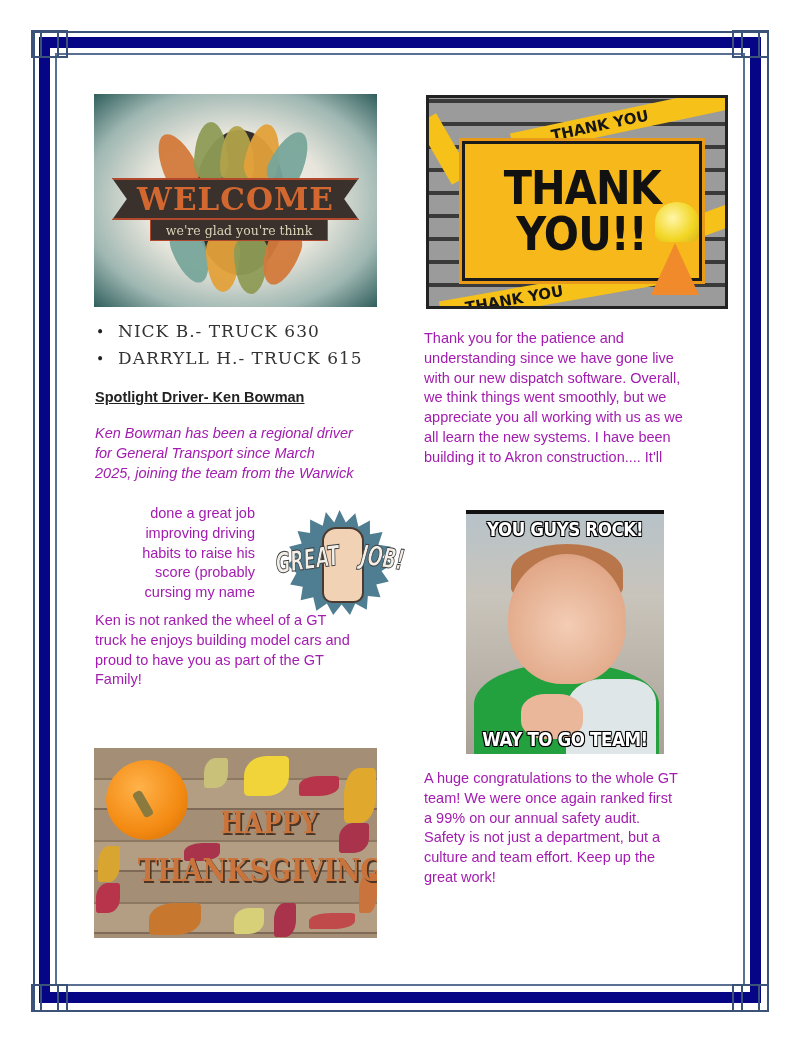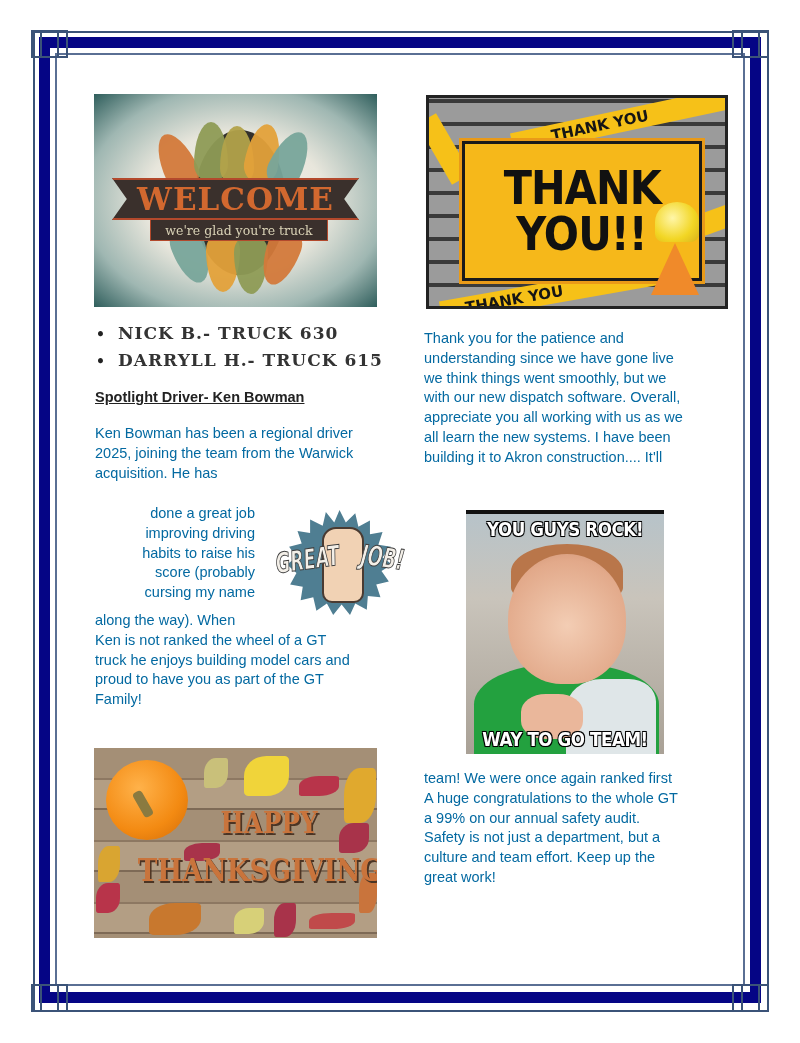--- a/index.html
+++ b/index.html
@@ -114,29 +114,29 @@
     .tg .word {
       position: absolute; font-family: "DejaVu Serif", serif; font-weight: bold; color: #c9743c;
       text-shadow: 2px 2px 0 #4b3424; letter-spacing: 0px; transform: scaleX(0.85);
     }
     .tg .lf { position: absolute; border-radius: 50% 10% 50% 10%; }
 
     
     .bullets { position: absolute; left: 96px; top: 320px; margin: 0; padding: 0; list-style: none; }
     .bullets li {
       font-family: "DejaVu Serif", serif; font-size: 17px; color: #333; letter-spacing: 1px;
-      height: 27px; line-height: 27px; font-variant: small-caps; text-transform: uppercase; font-weight: bold;
+      height: 27px; line-height: 22px; font-variant: small-caps; text-transform: uppercase;
     }
     .bullets li .dot { display: inline-block; width: 22px; font-size: 14px; color: #222; }
 
     .heading {
       position: absolute; left: 95px; top: 389px; font-size: 14.5px; font-weight: bold; color: #222; text-decoration: underline;
     }
-    .body { font-size: 14.5px; line-height: 19.8px; color: #0369a1; }
-    .para-a { position: absolute; left: 95px; top: 424px; width: 290px; }
+    .body { font-size: 14.5px; line-height: 19.8px; color: #a21caf; }
+    .para-a { position: absolute; left: 95px; top: 424px; width: 290px; font-style: italic; }
     .para-b { position: absolute; left: 95px; top: 504px; width: 160px; text-align: right; }
     .para-c { position: absolute; left: 95px; top: 611px; width: 290px; }
     .para-r1 { position: absolute; left: 424px; top: 329px; width: 310px; }
     .para-r2 { position: absolute; left: 424px; top: 769px; width: 310px; }
     .line { display: block; white-space: nowrap; }
   </style>
 </head>
 <body>
 
 <div>
@@ -167,44 +167,43 @@
   <div class="leaf" style="left:126px; top:32px; background:#b2a24a;"></div>
   <div class="leaf" style="left:152px; top:30px; background:#e3a13a; transform:rotate(10deg);"></div>
   <div class="leaf" style="left:178px; top:36px; background:#78a59a; transform:rotate(25deg);"></div>
   <div class="leaf" style="left:80px; top:130px; background:#78a59a; transform:rotate(160deg);"></div>
   <div class="leaf" style="left:112px; top:138px; background:#e3a13a; transform:rotate(180deg);"></div>
   <div class="leaf" style="left:140px; top:140px; background:#8e9b55; transform:rotate(180deg);"></div>
   <div class="leaf" style="left:170px; top:132px; background:#d3793a; transform:rotate(200deg);"></div>
   <div class="banner">
     <span>WELCOME</span>
   </div>
-  <div class="sub">we're glad you're truck</div>
+  <div class="sub">we're glad you're think</div>
 </div>
 
 <ul class="bullets">
   <li><span class="dot">•</span><span>Nick B.- Truck 630</span></li>
   <li><span class="dot">•</span><span>Darryll H.- Truck 615</span></li>
 </ul>
 
 <div class="heading">Spotlight Driver- Ken Bowman</div>
 
 <div class="body para-a">
   <span class="line">Ken Bowman has been a regional driver</span>
+  <span class="line">for General Transport since March</span>
   <span class="line">2025, joining the team from the Warwick</span>
-  <span class="line">acquisition. He has</span>
 </div>
 <div class="body para-b">
   <span class="line">done a great job</span>
   <span class="line">improving driving</span>
   <span class="line">habits to raise his</span>
   <span class="line">score (probably</span>
   <span class="line">cursing my name</span>
 </div>
 <div class="body para-c">
-  <span class="line">along the way). When</span>
   <span class="line">Ken is not ranked the wheel of a GT</span>
   <span class="line">truck he enjoys building model cars and</span>
   <span class="line">proud to have you as part of the GT</span>
   <span class="line">Family!</span>
 </div>
 
 <div class="pic greatjob">
   <div class="star"></div>
   <div class="thumb"></div>
   <span class="word" style="left:0px; top:38px; transform:rotate(-8deg) scaleX(0.7);">GREAT</span>
@@ -241,37 +240,37 @@
     <span>THANK</span>
     <span>YOU!!</span>
   </div>
   <div class="cone"></div>
   <div class="hat"></div>
 </div>
 
 <div class="body para-r1">
   <span class="line">Thank you for the patience and</span>
   <span class="line">understanding since we have gone live</span>
+  <span class="line">with our new dispatch software. Overall,</span>
   <span class="line">we think things went smoothly, but we</span>
-  <span class="line">with our new dispatch software. Overall,</span>
   <span class="line">appreciate you all working with us as we</span>
   <span class="line">all learn the new systems. I have been</span>
   <span class="line">building it to Akron construction.... It'll</span>
 </div>
 
 <div class="pic baby">
   <div class="shirt"></div>
   <div class="shirt2"></div>
   <div class="hair"></div>
   <div class="face"></div>
   <div class="fist"></div>
   <div class="meme" style="top:4px;">YOU GUYS ROCK!</div>
   <div class="meme" style="top:214px;">WAY TO GO TEAM!</div>
 </div>
 
 <div class="body para-r2">
+  <span class="line">A huge congratulations to the whole GT</span>
   <span class="line">team! We were once again ranked first</span>
-  <span class="line">A huge congratulations to the whole GT</span>
   <span class="line">a 99% on our annual safety audit.</span>
   <span class="line">Safety is not just a department, but a</span>
   <span class="line">culture and team effort. Keep up the</span>
   <span class="line">great work!</span>
 </div>
 
 </body></html>

